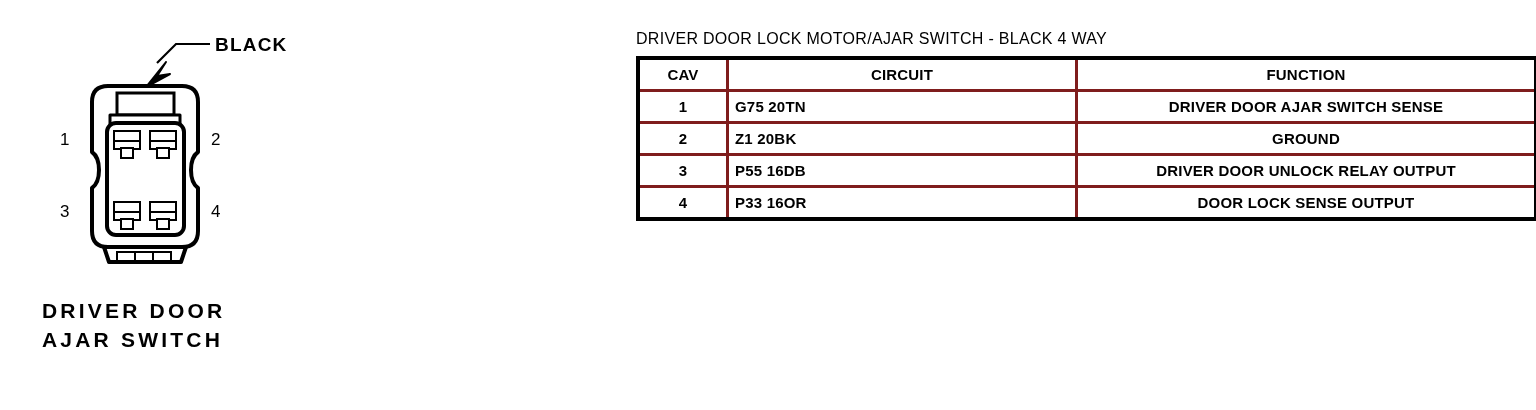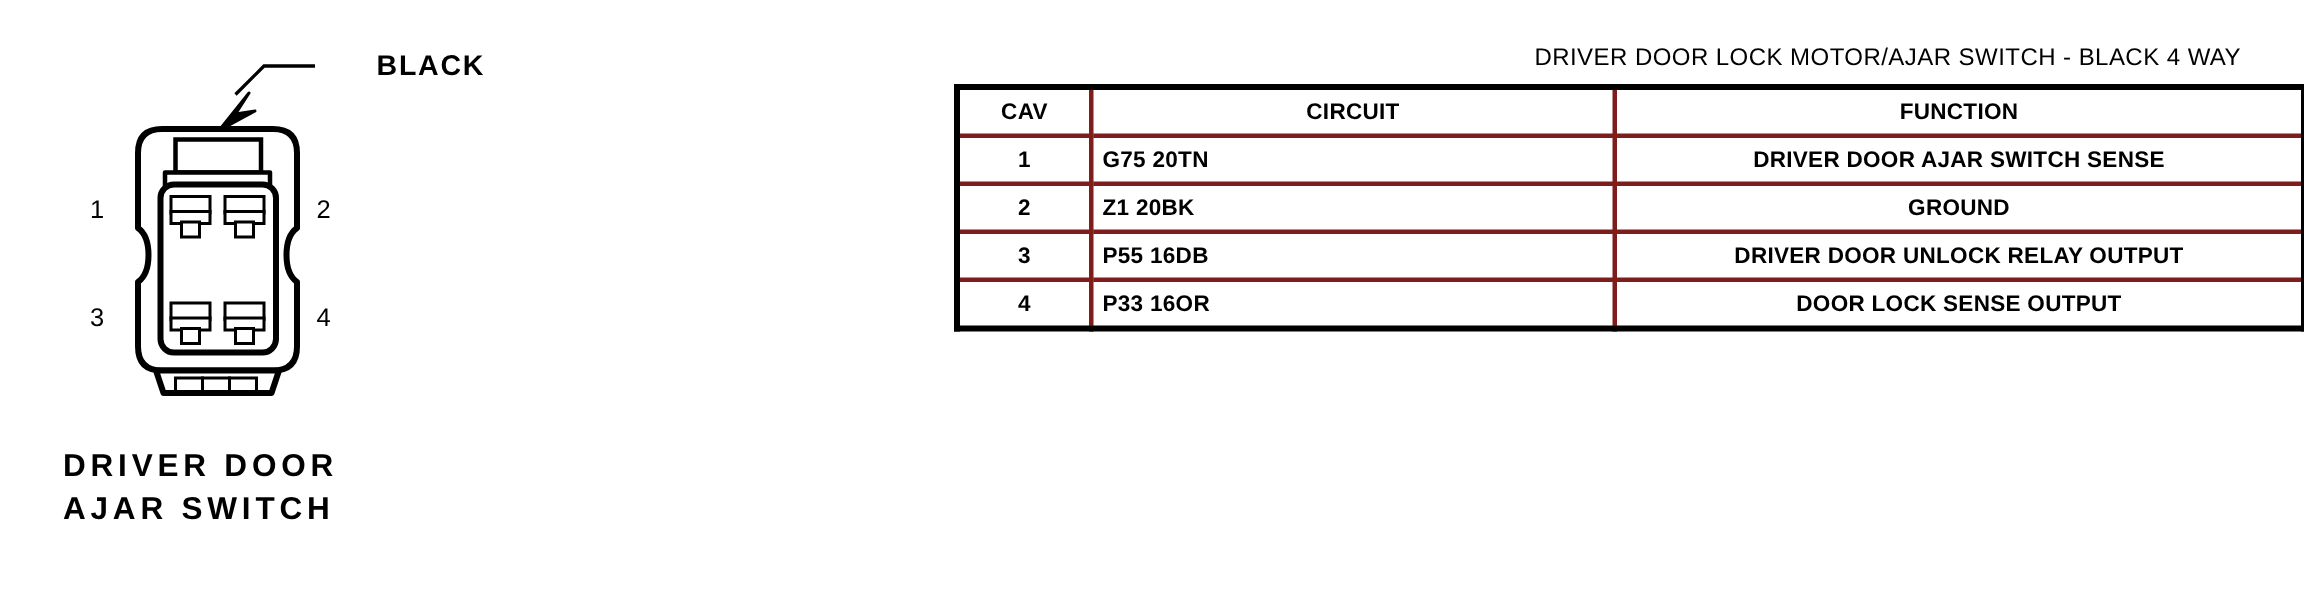--- a/index.html
+++ b/index.html
@@ -44,21 +44,20 @@
   #pin-label-4 { left: 211px; top: 203px; }
 
   #black-label {
     position: absolute;
     left: 215px;
     top: 34px;
     font-size: 19px;
     font-weight: bold;
     letter-spacing: 1.2px;
     white-space: nowrap;
-    margin-left: 36px;
   }
 
   #connector-caption {
     position: absolute;
     left: 42px;
     top: 296px;
     width: 270px;
     font-size: 21px;
     line-height: 29px;
     letter-spacing: 3.2px;
@@ -70,21 +69,21 @@
   
   #table-block {
     position: absolute;
     left: 636px;
     top: 30px;
     width: 858px;
   }
   #table-title {
     font-size: 16px;
     letter-spacing: 0.3px;
-    text-align: right;
+    text-align: left;
     margin: 0 0 8px 0;
     white-space: nowrap;
   }
   #pinout-table {
     border-collapse: collapse;
     width: 856px;
     table-layout: fixed;
     border: 4px solid #000;
   }
   #pinout-table th,

